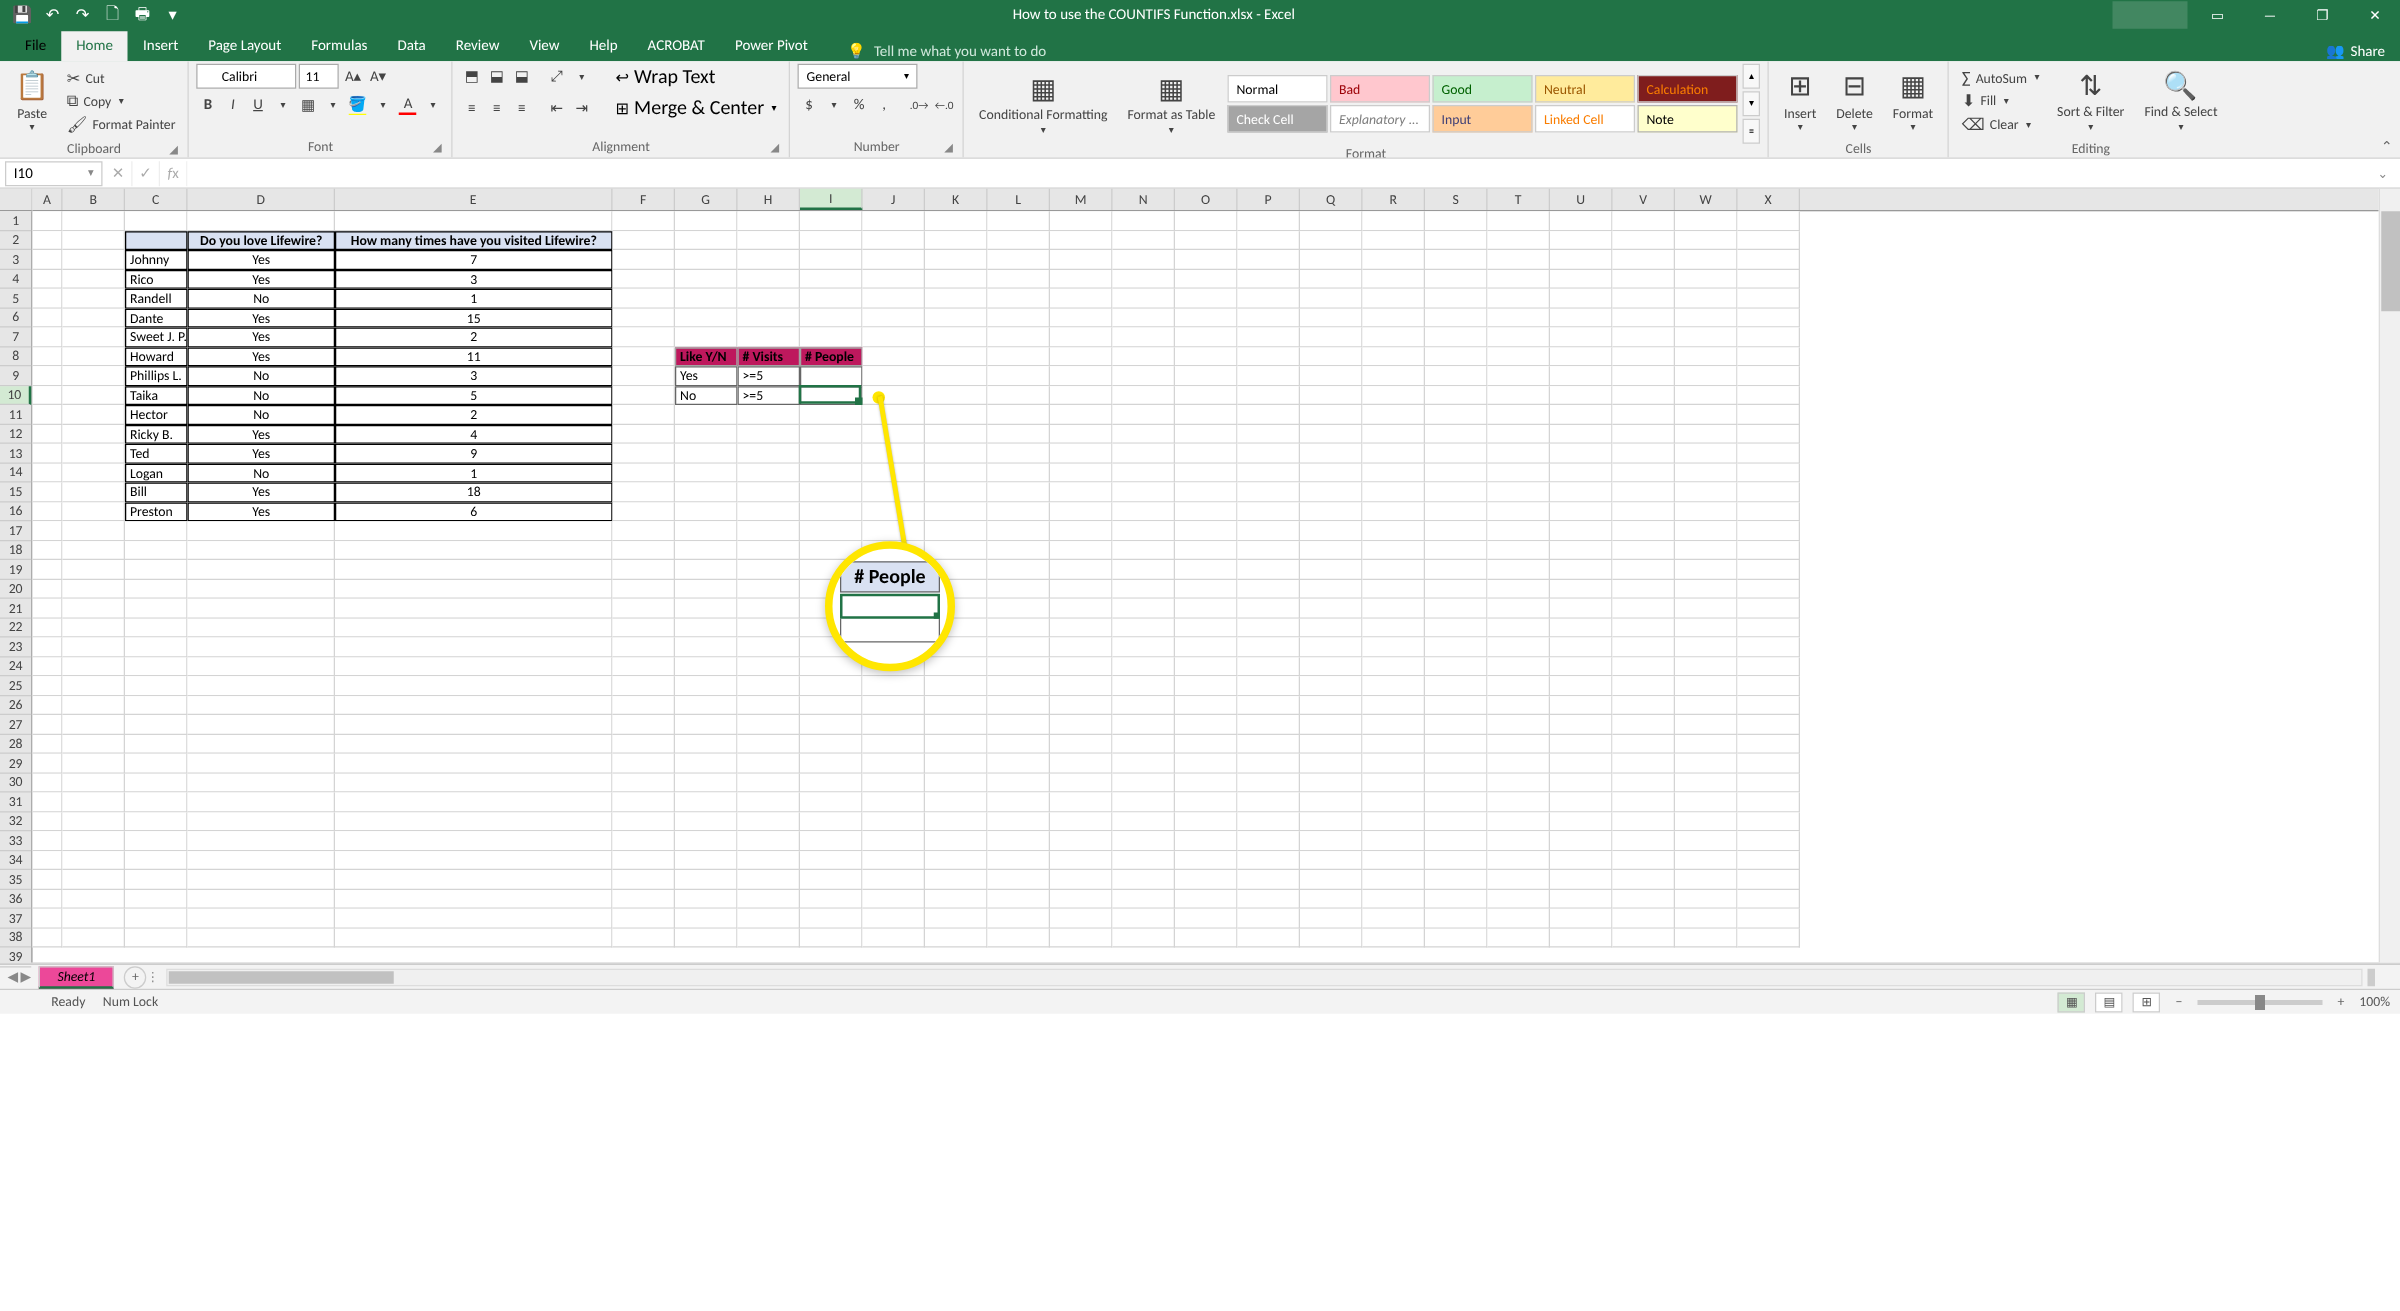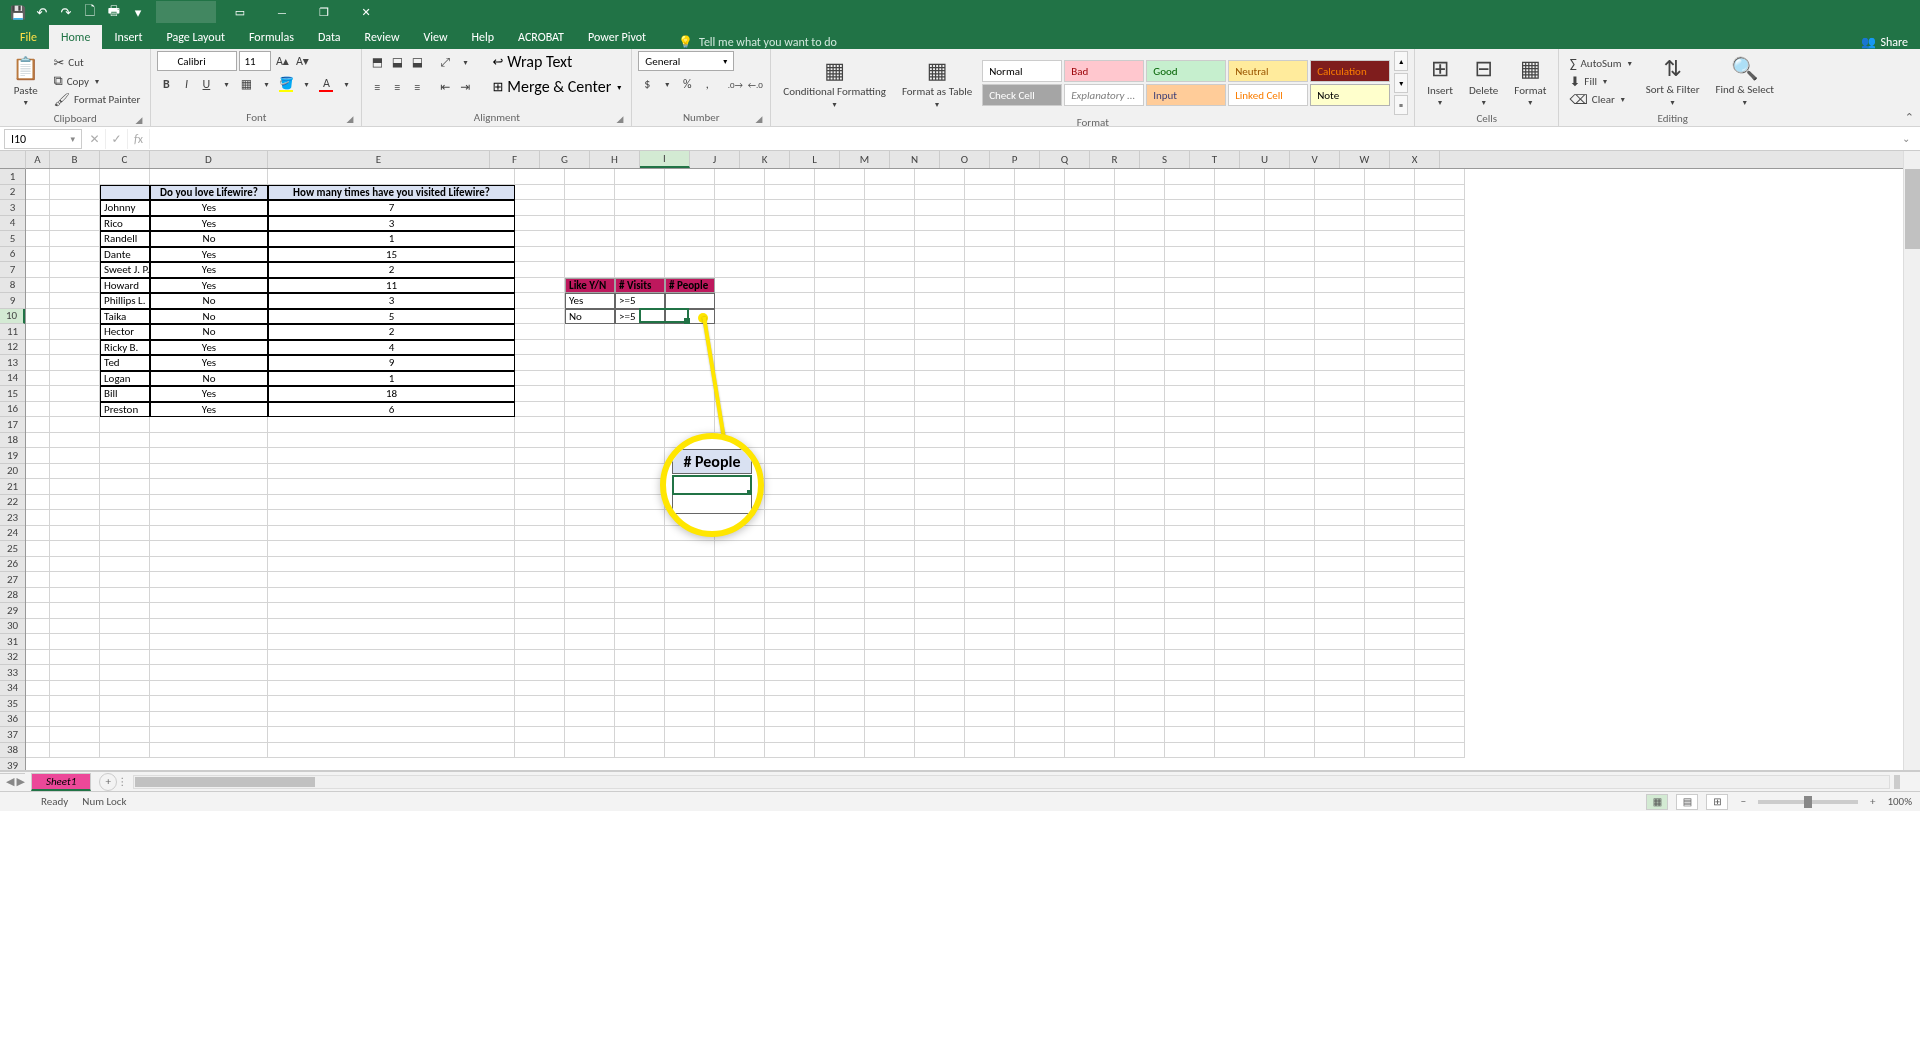--- a/index.html
+++ b/index.html
@@ -11,21 +11,21 @@
 .qat-btn { width: 20px; height: 20px; display: flex; align-items: center; justify-content: center; cursor: pointer; color: #fff; font-size: 13px; }
 .title-text { flex: 1; text-align: center; font-size: 12px; color: #fff; }
 .win-controls { display: flex; gap: 2px; }
 .win-btn { width: 40px; height: 24px; display: flex; align-items: center; justify-content: center; color: #fff; font-size: 11px; cursor: pointer; }
 .profile-box { width: 60px; height: 22px; background: rgba(255,255,255,0.15); margin-right: 4px; }
 
 
 .ribbon-tabs { background: #217346; height: 25px; display: flex; align-items: flex-end; padding-left: 8px; color: #fff; font-size: 12px; }
 .tab { padding: 5px 12px; cursor: pointer; }
 .tab.active { background: #f1f1f1; color: #217346; }
-.tab.file { color: #fde047; }
+.tab.file { color: #000000; }
 .tell-me { display: flex; align-items: center; margin-left: 20px; font-size: 12px; color: #d0e8dc; }
 .tell-me-icon { margin-right: 6px; }
 .share-btn { margin-left: auto; margin-right: 12px; display: flex; align-items: center; gap: 4px; color: #fff; cursor: pointer; }
 
 
 .ribbon { background: #f1f1f1; height: 78px; display: flex; border-bottom: 1px solid #d4d4d4; overflow: hidden; }
 .group { border-right: 1px solid #d4d4d4; display: flex; flex-direction: column; padding: 2px 6px 0; }
 .group-content { flex: 1; display: flex; align-items: center; gap: 4px; }
 .group-label { text-align: center; font-size: 11px; color: #666; padding: 1px 0 2px; position: relative; }
 .group-label .launcher { position: absolute; right: 2px; bottom: 2px; font-size: 9px; color: #888; cursor: pointer; }
@@ -87,21 +87,21 @@
 .row-h { height: 15.5px; border-bottom: 1px solid #ccc; font-size: 11px; color: #444; display: flex; align-items: center; justify-content: center; cursor: pointer; }
 .row-h.sel { background: #d3ead3; border-right: 2px solid #217346; }
 
 .cells { position: absolute; top: 18px; left: 26px; right: 17px; bottom: 0; }
 .vscroll { position: absolute; top: 0; right: 0; bottom: 0; width: 17px; background: #f0f0f0; border-left: 1px solid #ddd; }
 .vscroll-thumb { position: absolute; top: 18px; width: 15px; left: 1px; height: 80px; background: #c1c1c1; }
 
 .cell-row { display: flex; height: 15.5px; }
 .gcell { border-right: 1px solid #d4d4d4; border-bottom: 1px solid #d4d4d4; font-size: 11px; padding: 0 3px; display: flex; align-items: center; overflow: hidden; white-space: nowrap; background: #fff; }
 .gcell.cA { width: 24px; } .gcell.cB { width: 50px; } .gcell.cC { width: 50px; }
-.gcell.cD { width: 118px; } .gcell.cE { width: 247px; }
+.gcell.cD { width: 118px; } .gcell.cE { width: 222px; }
 .gcell.cF, .gcell.cG, .gcell.cH, .gcell.cI, .gcell.cJ, .gcell.cK, .gcell.cL, .gcell.cM, .gcell.cN, .gcell.cO, .gcell.cP, .gcell.cQ, .gcell.cR, .gcell.cS, .gcell.cT, .gcell.cU, .gcell.cV, .gcell.cW, .gcell.cX { width: 50px; }
 .gcell.center { justify-content: center; }
 .gcell.hdr { background: #d9e1f2; font-weight: bold; border: 1px solid #000; }
 .gcell.tb { border: 1px solid #000; }
 .gcell.tb2 { border: 1px solid #666; }
 .gcell.tb2h { border: 1px solid #a3a3a3; background: #be185d; font-weight: bold; }
 
 .sel-box { position: absolute; border: 2px solid #217346; pointer-events: none; }
 .sel-handle { position: absolute; width: 6px; height: 6px; background: #217346; right: -3px; bottom: -3px; }
 
@@ -145,20 +145,21 @@
 
 <div class="titlebar">
   <div class="qat">
     <div class="qat-btn">💾</div>
     <div class="qat-btn">↶</div>
     <div class="qat-btn">↷</div>
     <div class="qat-btn">🗋</div>
     <div class="qat-btn">🖶</div>
     <div class="qat-btn">▾</div>
   </div>
+  <div class="title-text">How to use the COUNTIFS Function.xlsx - Excel</div>
   <div class="profile-box"></div>
   <div class="win-controls">
     <div class="win-btn">▭</div>
     <div class="win-btn">—</div>
     <div class="win-btn">❐</div>
     <div class="win-btn">✕</div>
   </div>
 </div>
 
 <div class="ribbon-tabs">

